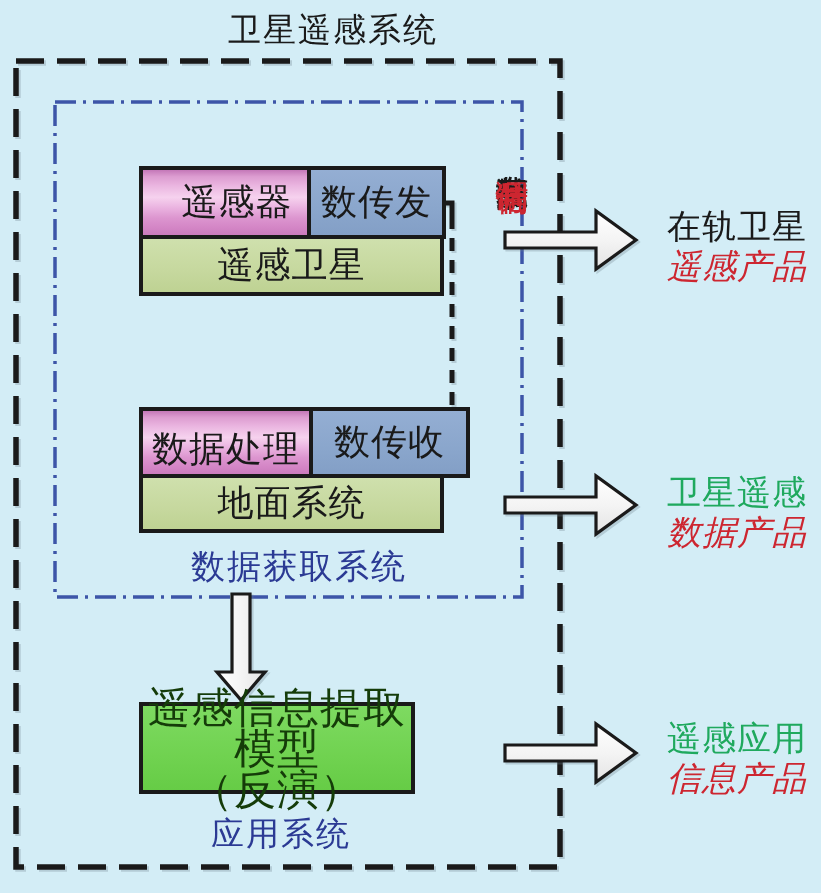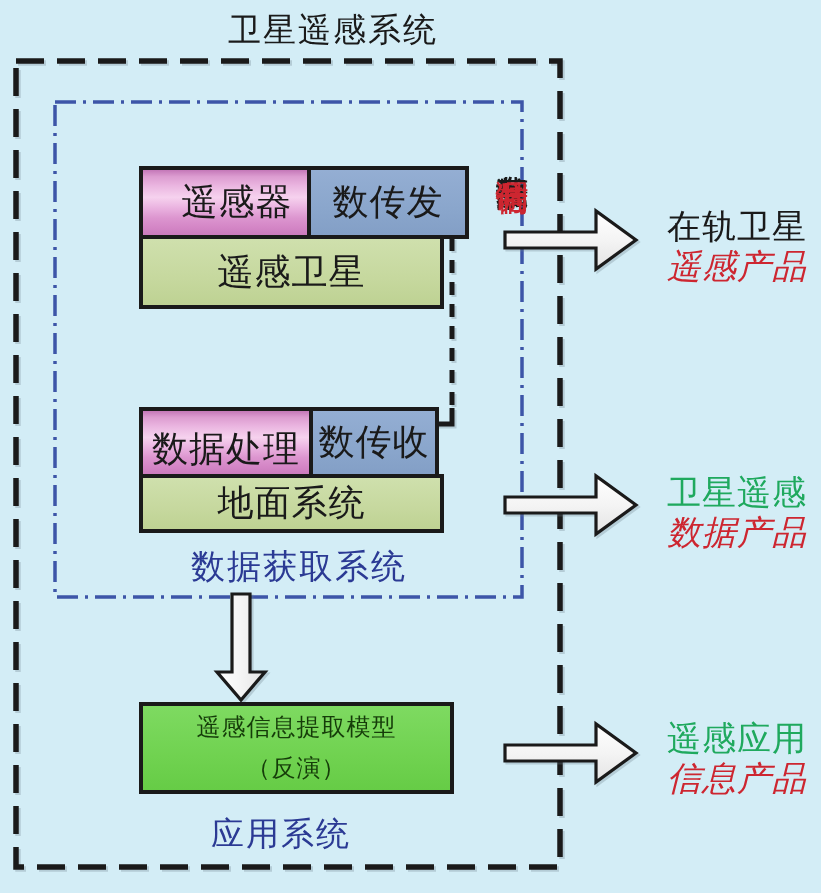--- a/index.html
+++ b/index.html
@@ -43,31 +43,31 @@
     background:linear-gradient(180deg,#94aed3 0%,#8aa6cc 60%,#839fc6 100%);
   }
   .box.olive{
     background:linear-gradient(180deg,#cfe0ad 0%,#c6d89e 60%,#bed293 100%);
   }
   .box.bright-green{
     background:linear-gradient(180deg,#7eda61 0%,#70d250 60%,#66cc46 100%);
   }
   
   .b-sensor{left:108px;top:166px;width:196px;height:73px;}
-  .b-txmit {left:276px;top:166px;width:162px;height:73px;}
-  .b-sat   {left:108px;top:235px;width:305px;height:74px;}
+  .b-txmit {left:276px;top:166px;width:139px;height:73px;}
+  .b-sat   {left:108px;top:235px;width:305px;height:61px;}
   
   .b-proc  {left:108px;top:407px;width:174px;height:71px;align-items:flex-end;}
-  .b-recv  {left:278px;top:407px;width:130px;height:71px;}
+  .b-recv  {left:278px;top:407px;width:161px;height:71px;}
   .b-ground{left:108px;top:474px;width:305px;height:59px;}
   
   .b-model{
-    left:108px;top:702px;width:315px;height:92px;
+    left:108px;top:702px;width:276px;height:92px;
     flex-direction:column;
-    font-size:24px;line-height:41px;
+    font-size:42px;line-height:41px;
     color:var(--model-text,#153c09);
     text-align:center;
   }
 
   
   .signal-col{
     left:462px;top:149px;width:38px;height:316px;
     writing-mode:vertical-rl;text-orientation:upright;
     font-size:33px;letter-spacing:1px;
     color:var(--text-dark,#1a1a1a);

